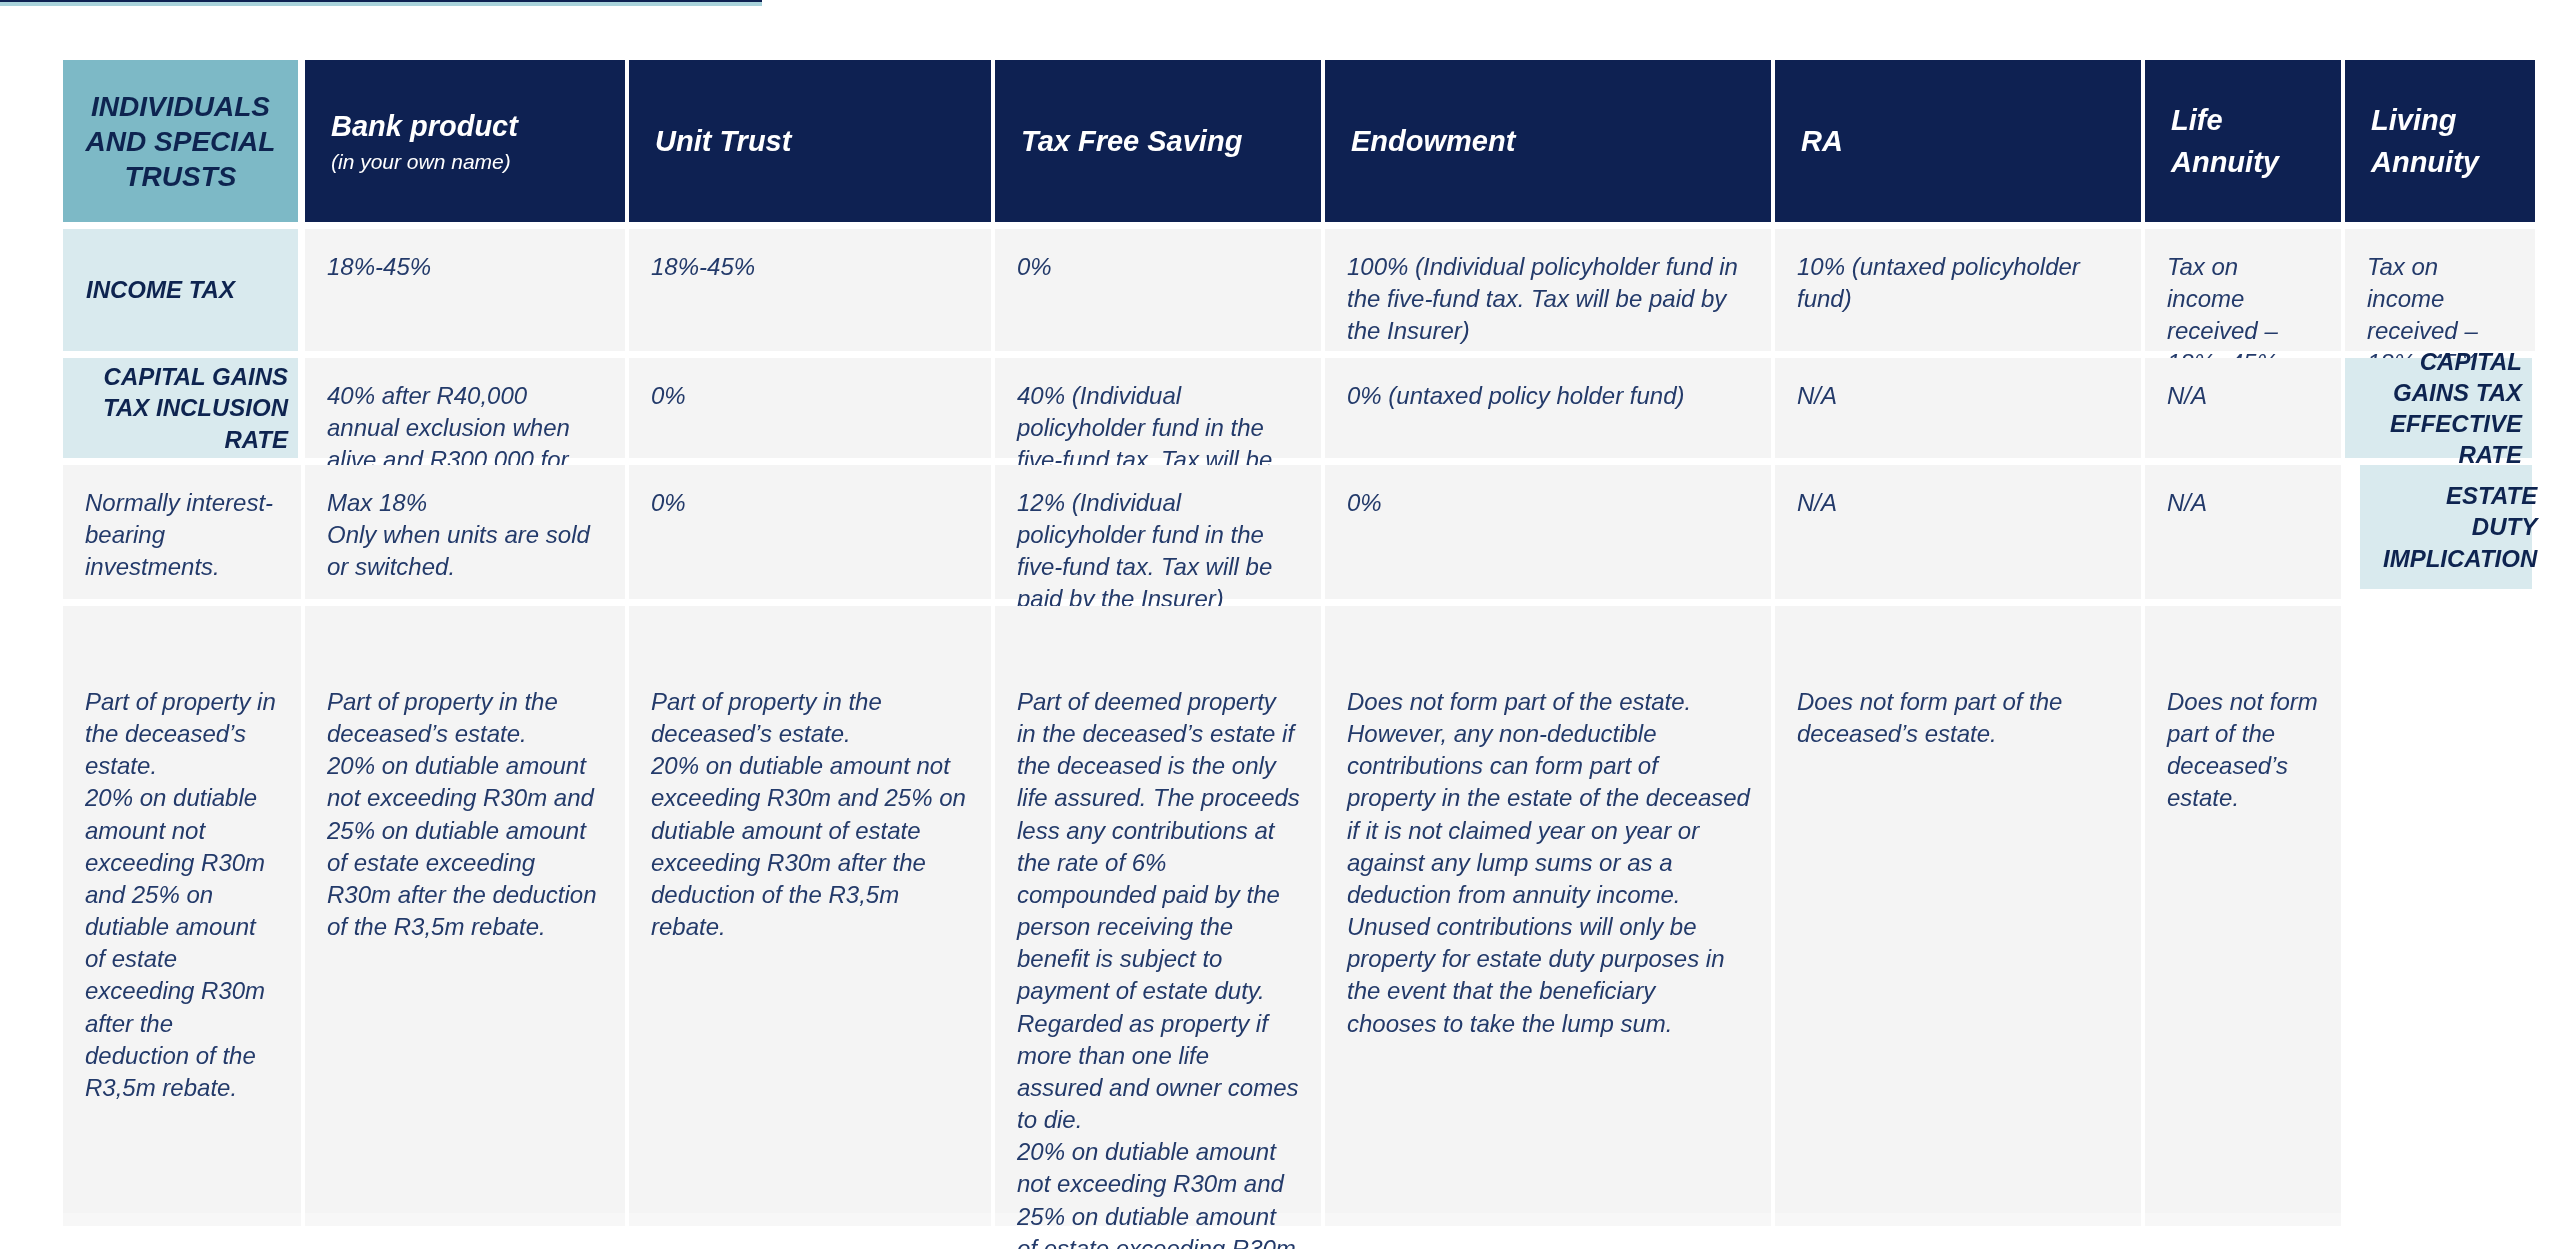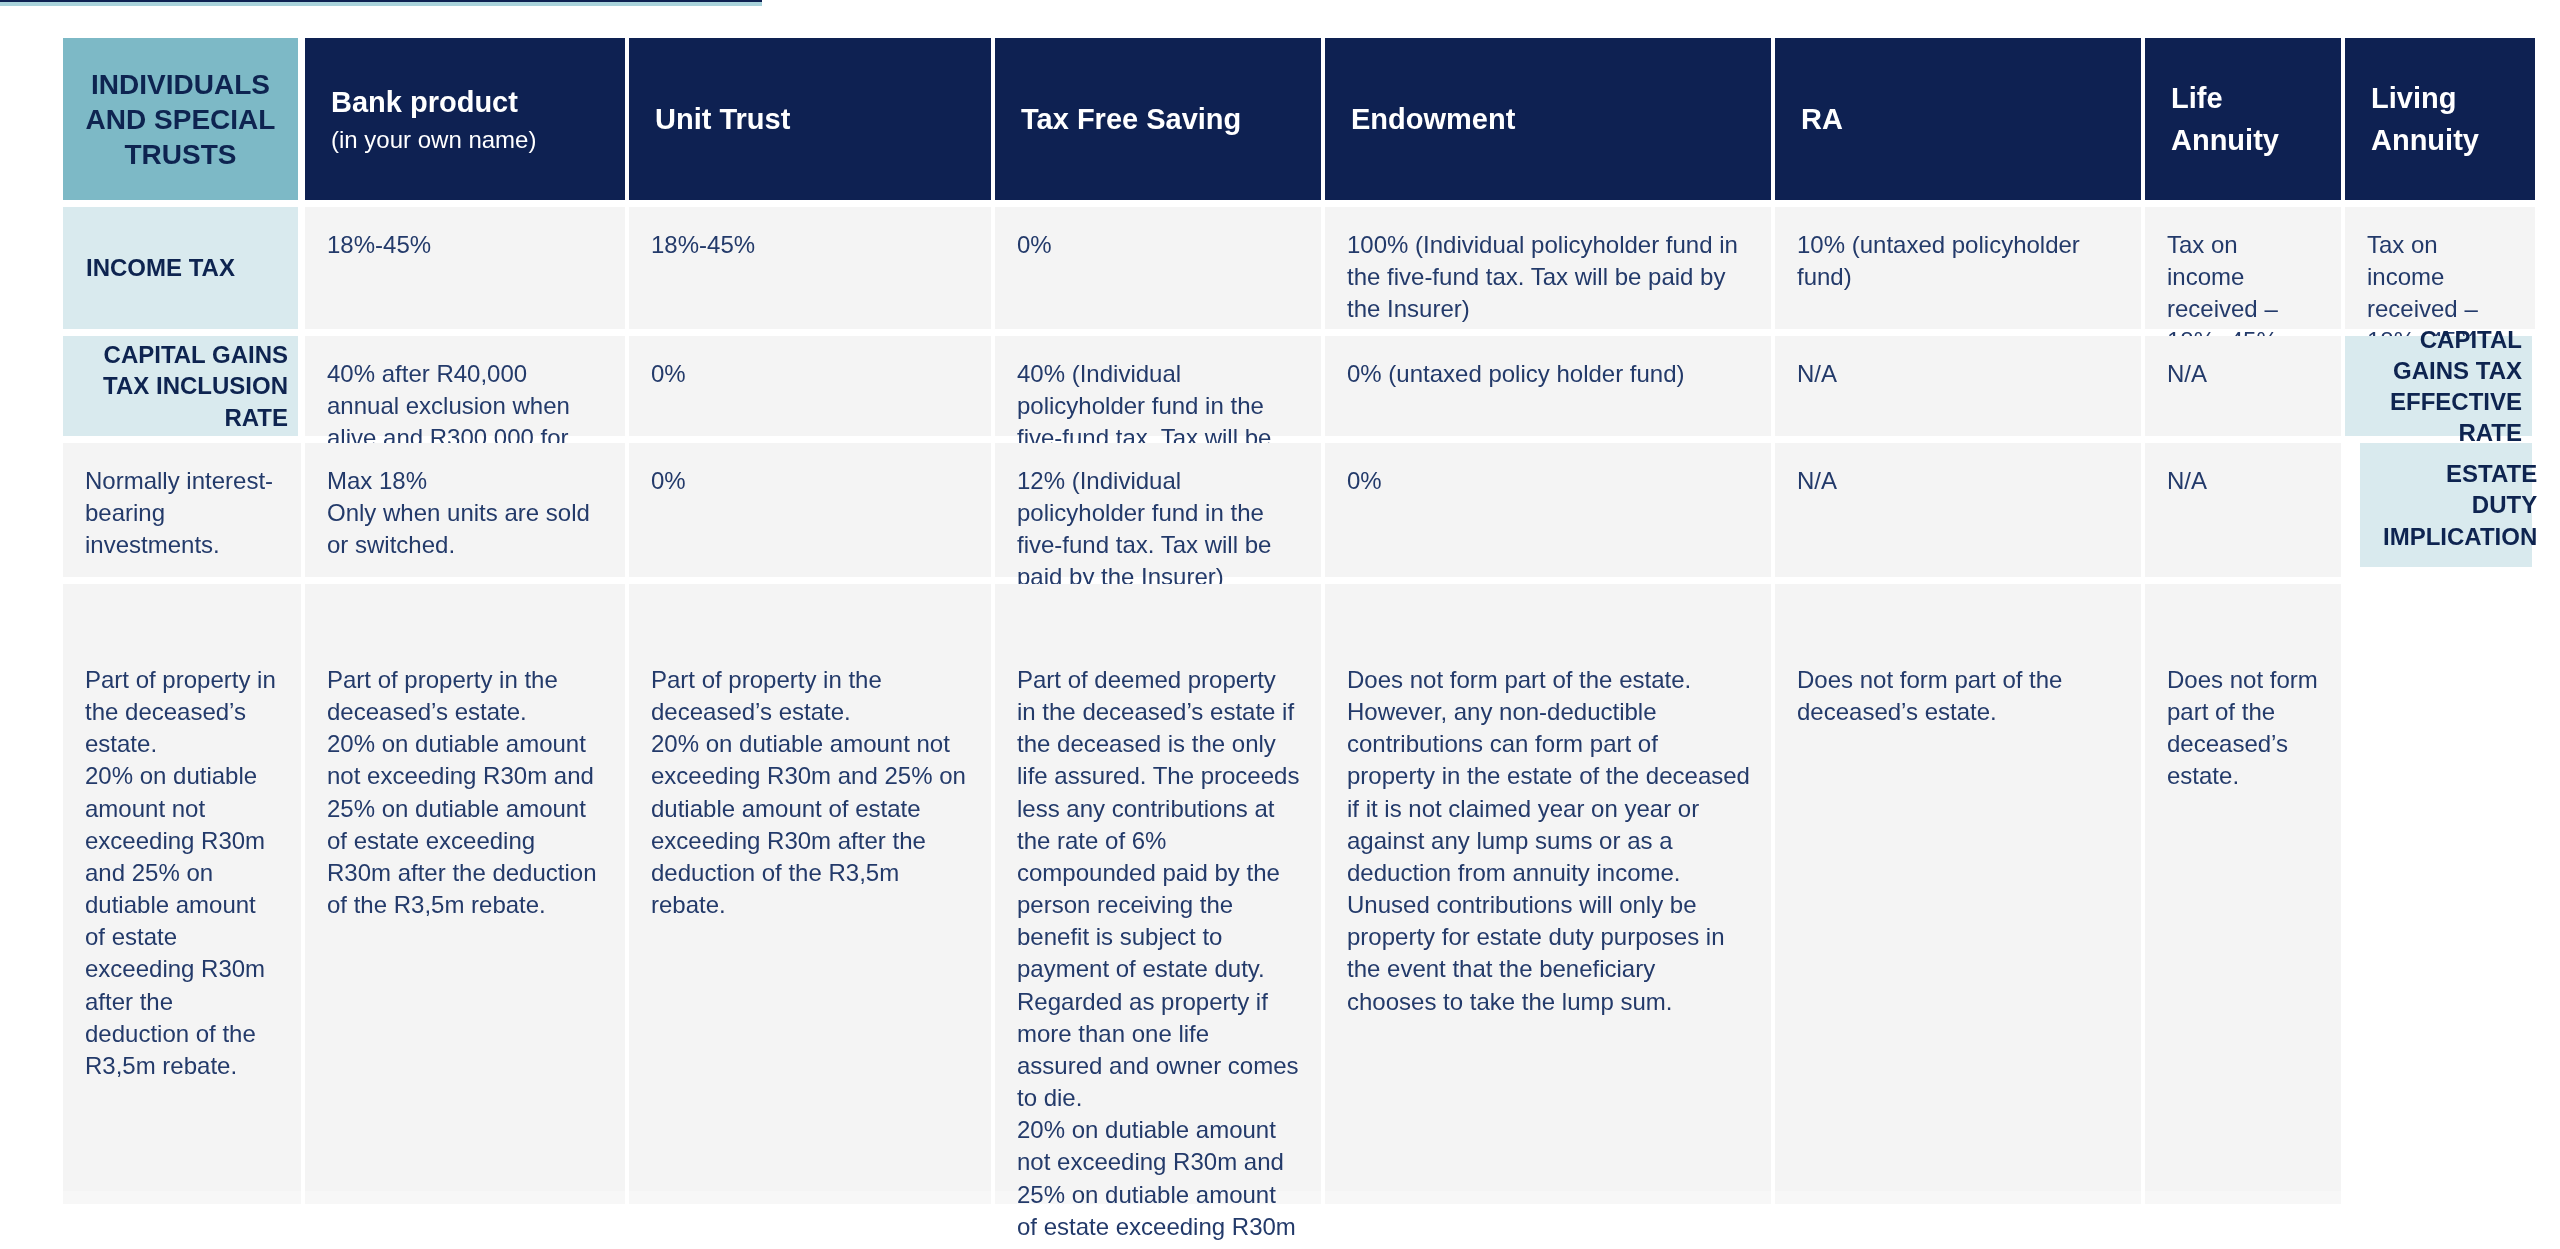--- a/index.html
+++ b/index.html
@@ -17,26 +17,27 @@
     background:#ffffff;
     font-family:"Liberation Sans", sans-serif;
     position:relative;
     overflow:hidden;
   }
   .top-line{
     position:absolute;left:0;top:0;width:762px;height:6px;
     background:linear-gradient(to bottom, var(--navy) 0 40%, var(--accent-line) 40% 100%);
   }
   .table{
-    position:absolute;left:63px;top:38px;
+    position:absolute;left:63px;top:60px;
     display:grid;
     grid-template-columns:238px 320px 362px 326px 446px 366px 196px 190px;
     grid-template-rows:162px 122px 100px 134px 607px;
     column-gap:4px;
     row-gap:7px;
+    font-style:italic;
   }
   .cell{box-sizing:border-box;}
   
   .corner{
     background:var(--teal);
     color:var(--label-text);
     font-weight:bold;
     font-size:28px;
     line-height:1.25;
     display:flex;align-items:center;justify-content:center;
@@ -45,21 +46,21 @@
     border-right:3px solid #ffffff;
   }
   .head{
     background:var(--navy);
     color:#ffffff;
     display:flex;flex-direction:column;justify-content:center;
     padding:8px 10px 8px 26px;
     line-height:1.45;
   }
   .head .title{font-size:29px;font-weight:bold;}
-  .head .subtitle{font-size:24px;font-weight:normal;}
+  .head .subtitle{font-size:21px;font-weight:normal;}
   
   .rowlabel{
     background:var(--label-bg);
     color:var(--label-text);
     font-weight:bold;
     font-size:24px;
     line-height:1.3;
     display:flex;align-items:center;
     padding:10px 10px 10px 23px;
     border-right:3px solid #ffffff;

